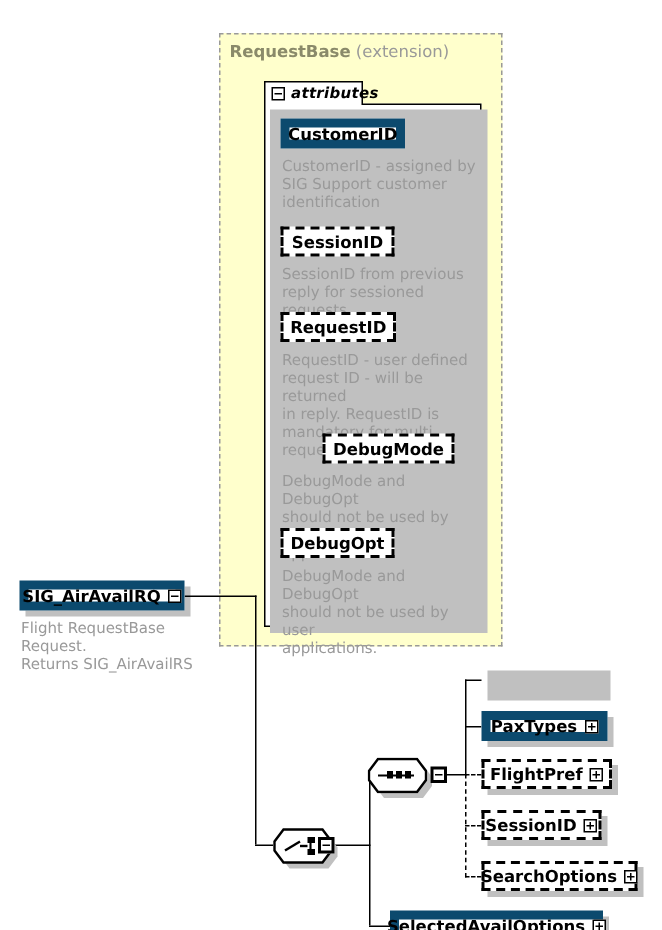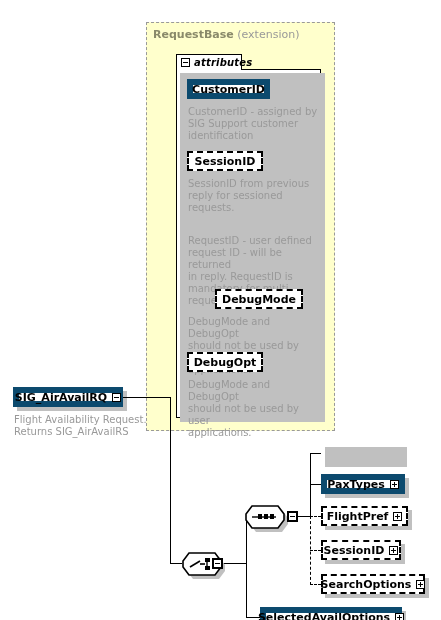--- a/index.html
+++ b/index.html
@@ -162,20 +162,23 @@
 identification</div>
 
   <div class="shadow" style="left:191px;top:139px;width:76px;height:20px;"></div>
   <div class="node opt" style="left:187px;top:135px;width:76px;height:20px;">
     <span class="name">SessionID</span>
   </div>
   <div class="anno" style="left:188px;top:162px;width:132px;">SessionID from previous
 reply for sessioned requests.</div>
 
   <div class="shadow" style="left:191px;top:196px;width:77px;height:20px;"></div>
+  <div class="node opt" style="left:187px;top:192px;width:77px;height:20px;">
+    <span class="name">RequestID</span>
+  </div>
   <div class="anno" style="left:188px;top:219px;width:134px;">RequestID - user defined
 request ID - will be returned
 in reply. RequestID is
 mandatory for multi request</div>
 
   <div class="shadow" style="left:191px;top:277px;width:88px;height:20px;"></div>
   <div class="node opt" style="left:187px;top:273px;width:88px;height:20px;margin-left:28px;">
     <span class="name">DebugMode</span>
   </div>
   <div class="anno" style="left:188px;top:300px;width:132px;">DebugMode and DebugOpt
@@ -188,21 +191,21 @@
   </div>
   <div class="anno" style="left:188px;top:363px;width:132px;">DebugMode and DebugOpt
 should not be used by user
 applications.</div>
 
   <div class="shadow" style="left:17px;top:375px;width:110px;height:20px;"></div>
   <div class="node req" style="left:13px;top:371px;width:110px;height:20px;text-align:center;">
     <span class="name">SIG_AirAvailRQ</span>
     <span class="expander"></span>
   </div>
-  <div class="anno" style="left:14px;top:398px;width:140px;">Flight Availability Request.
+  <div class="anno" style="left:14px;top:398px;width:140px;">Flight RequestBase Request.
 Returns SIG_AirAvailRS</div>
 
   <div class="ln h" style="left:123px;top:381px;width:48px;"></div>
 
   <div class="ln v" style="left:170px;top:381px;height:166px;"></div>
 
   <div class="ln h" style="left:170px;top:547px;width:12px;"></div>
 
   <div class="ln h" style="left:223px;top:547px;width:24px;"></div>
   <div class="ln v" style="left:246px;top:500px;height:101px;"></div>

